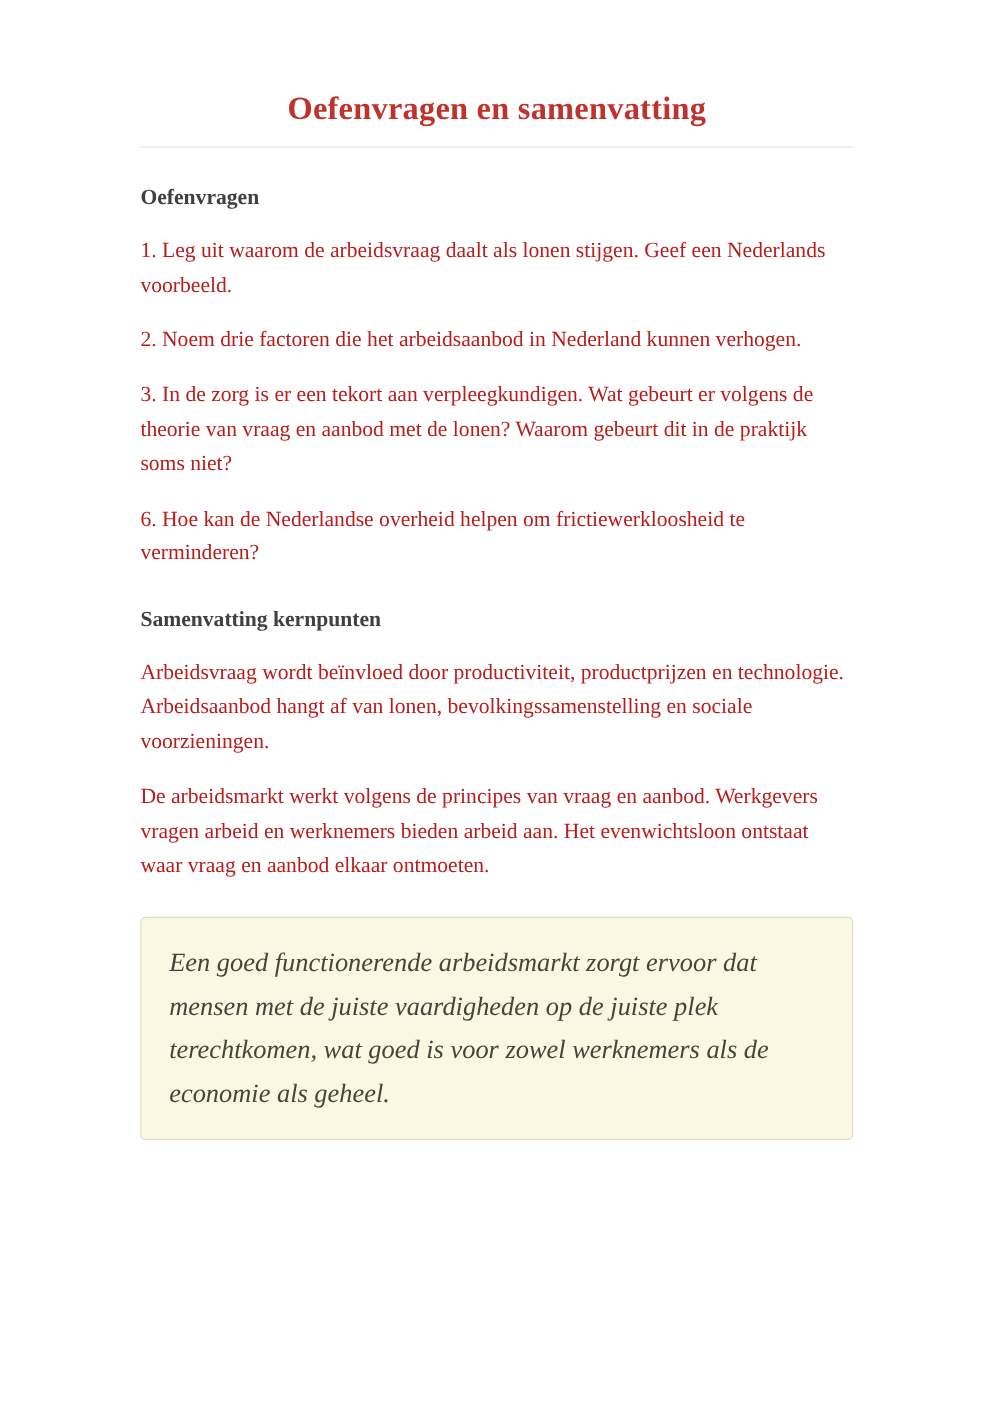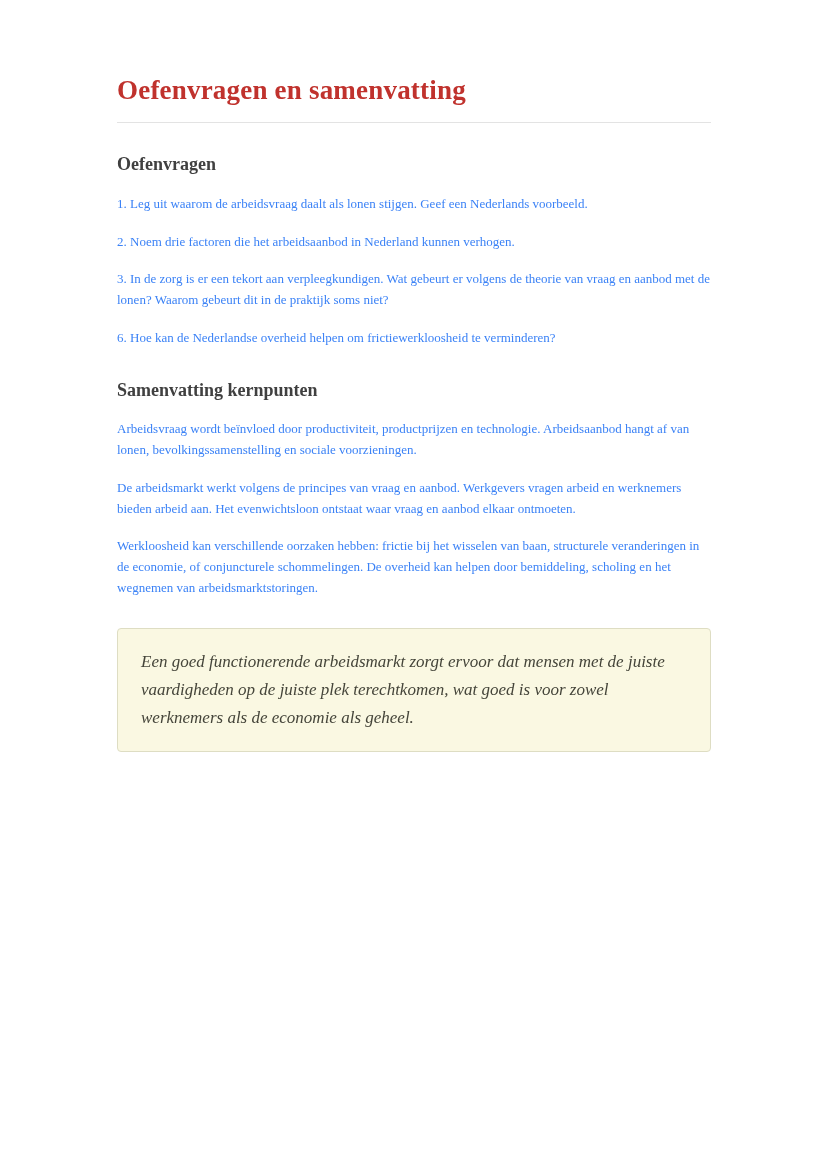--- a/index.html
+++ b/index.html
@@ -18,48 +18,49 @@
     margin-left: 117px;
     padding-top: 74px;
   }
   h1.doc-title {
     font-size: 27px;
     font-weight: 700;
     color: #c0322d;
     margin: 0 0 16px 0;
     line-height: 1.2;
     letter-spacing: 0.2px;
+    text-align: center;
   }
   hr.title-divider {
     border: none;
     border-top: 1px solid #e3e3e3;
     margin: 0 0 0 0;
   }
   h2.section-heading {
     font-size: 18px;
     font-weight: 700;
     color: #404040;
     margin: 30px 0 0 0;
     line-height: 1.3;
   }
   p.body-par {
-    font-size: 13px;
+    font-size: 18px;
     line-height: 1.6;
-    color: #3b82f6;
+    color: #b91c1c;
     margin: 17px 0;
   }
   .note-box {
     margin-top: 29px;
     background: #faf8e2;
     border: 1px solid #deddc3;
     border-radius: 4px;
     padding: 19px 23px;
   }
   .note-box p {
-    font-size: 17px;
+    font-size: 22px;
     font-style: italic;
     line-height: 1.65;
     color: #45453a;
     margin: 0;
   }
 </style>
 </head>
 <body>
 
 <div class="page">
@@ -78,19 +79,18 @@
 
 
   <p class="body-par">6. Hoe kan de Nederlandse overheid helpen om frictiewerkloosheid te verminderen?</p>
 
   <h2 class="section-heading">Samenvatting kernpunten</h2>
 
   <p class="body-par">Arbeidsvraag wordt beïnvloed door productiviteit, productprijzen en technologie. Arbeidsaanbod hangt af van lonen, bevolkingssamenstelling en sociale voorzieningen.</p>
 
   <p class="body-par">De arbeidsmarkt werkt volgens de principes van vraag en aanbod. Werkgevers vragen arbeid en werknemers bieden arbeid aan. Het evenwichtsloon ontstaat waar vraag en aanbod elkaar ontmoeten.</p>
 
-  <p class="body-par">Werkloosheid kan verschillende oorzaken hebben: frictie bij het wisselen van baan, structurele veranderingen in de economie, of conjuncturele schommelingen. De overheid kan helpen door bemiddeling, scholing en het wegnemen van arbeidsmarktstoringen.</p>
 
   <div class="note-box">
     <p>Een goed functionerende arbeidsmarkt zorgt ervoor dat mensen met de juiste vaardigheden op de juiste plek terechtkomen, wat goed is voor zowel werknemers als de economie als geheel.</p>
   </div>
 
 </div>
 
 </body></html>

